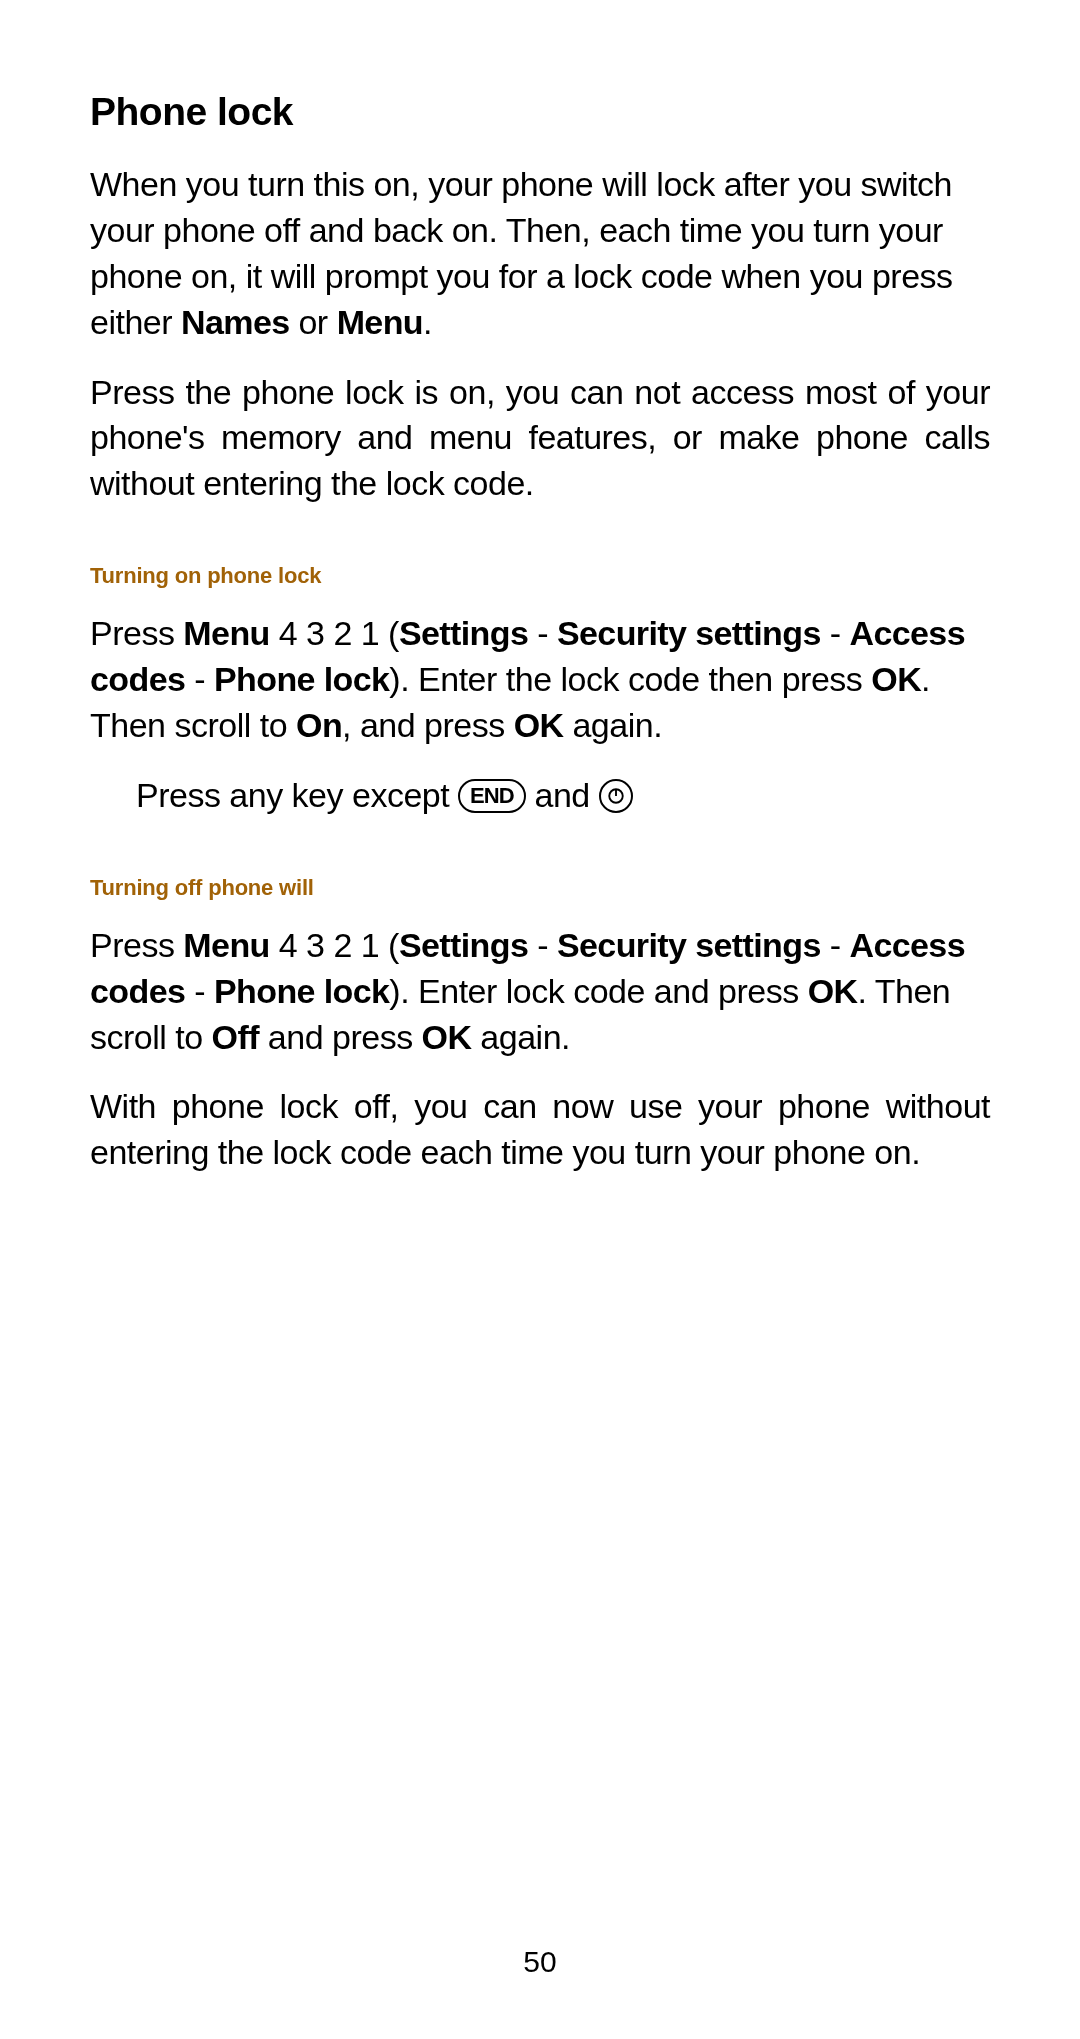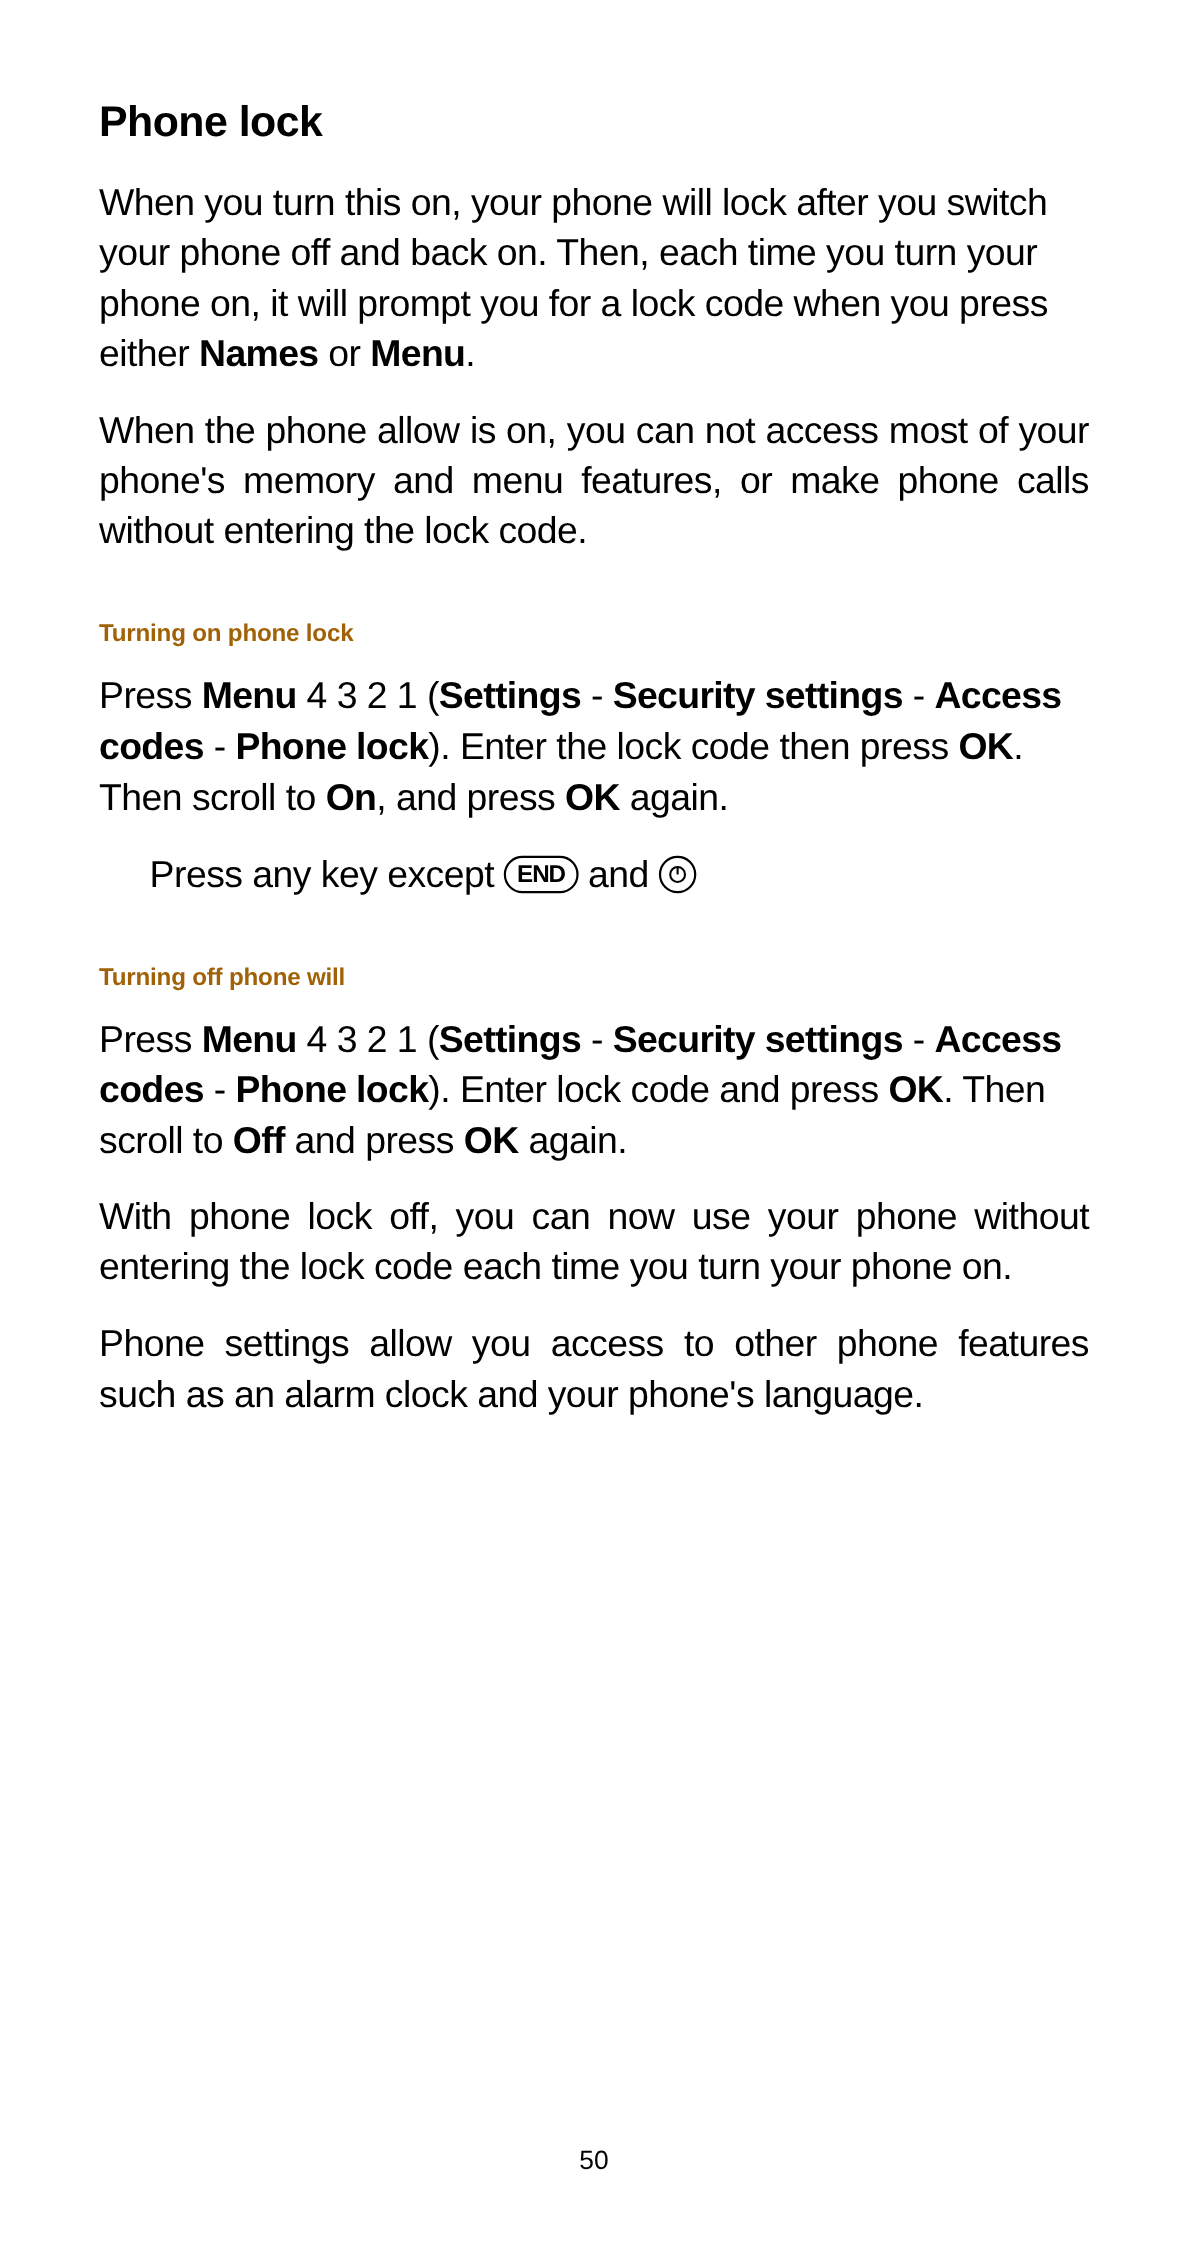--- a/index.html
+++ b/index.html
@@ -77,37 +77,37 @@
     vertical-align: middle;
     position: relative;
     top: -2px;
   }
   .pagenum {
     position: absolute;
     left: 0; right: 0;
     bottom: 60px;
     text-align: center;
     font-family: "Helvetica Neue", Helvetica, Arial, sans-serif;
-    font-size: 24px;
+    font-size: 30px;
     letter-spacing: 0;
   }
   .mt-section2 { margin-top: 80px; }
 </style>
 </head>
 <body>
 
 <div class="page">
 
   <h1 class="section">Phone lock</h1>
 
   <p class="body">
     <span>When you turn this on, your phone will lock after you switch your phone off and back on. Then, each time you turn your phone on, it will prompt you for a lock code when you press either </span><span class="bc">Names</span><span> or </span><span class="bc">Menu</span><span>.</span>
   </p>
 
-  <p class="body just">When the phone allow is on, you can not access most of your phone's memory and menu features, or make phone calls without entering the lock code.</p>
+  <p class="body just">Press the phone lock is on, you can not access most of your phone's memory and menu features, or make phone calls without entering the lock code.</p>
 
   <h2 class="sub">Turning on phone lock</h2>
 
   <p class="body">
     <span>Press </span><span class="bc">Menu</span><span> 4 3 2 1 (</span><span class="bc">Settings</span><span> - </span><span class="bc">Security settings</span><span> - </span><span class="bc">Access codes</span><span> - </span><span class="bc">Phone lock</span><span>). Enter the lock code then press </span><span class="bc">OK</span><span>. Then scroll to </span><span class="bc">On</span><span>, and press </span><span class="bc">OK</span><span> again.</span>
   </p>
 
 
 
 
@@ -122,16 +122,15 @@
 
   <h2 class="sub">Turning off phone will</h2>
 
   <p class="body">
     <span>Press </span><span class="bc">Menu</span><span> 4 3 2 1 (</span><span class="bc">Settings</span><span> - </span><span class="bc">Security settings</span><span> - </span><span class="bc">Access codes</span><span> - </span><span class="bc">Phone lock</span><span>). Enter lock code and press </span><span class="bc">OK</span><span>. Then scroll to </span><span class="bc">Off</span><span> and press </span><span class="bc">OK</span><span> again.</span>
   </p>
 
   <p class="body just">With phone lock off, you can now use your phone without entering the lock code each time you turn your phone on.</p>
 
 
-  <p class="body just">Phone settings allow you access to other phone features such as an alarm clock and your phone's language.</p>
 
   <div class="pagenum">50</div>
 </div>
 
 </body></html>

